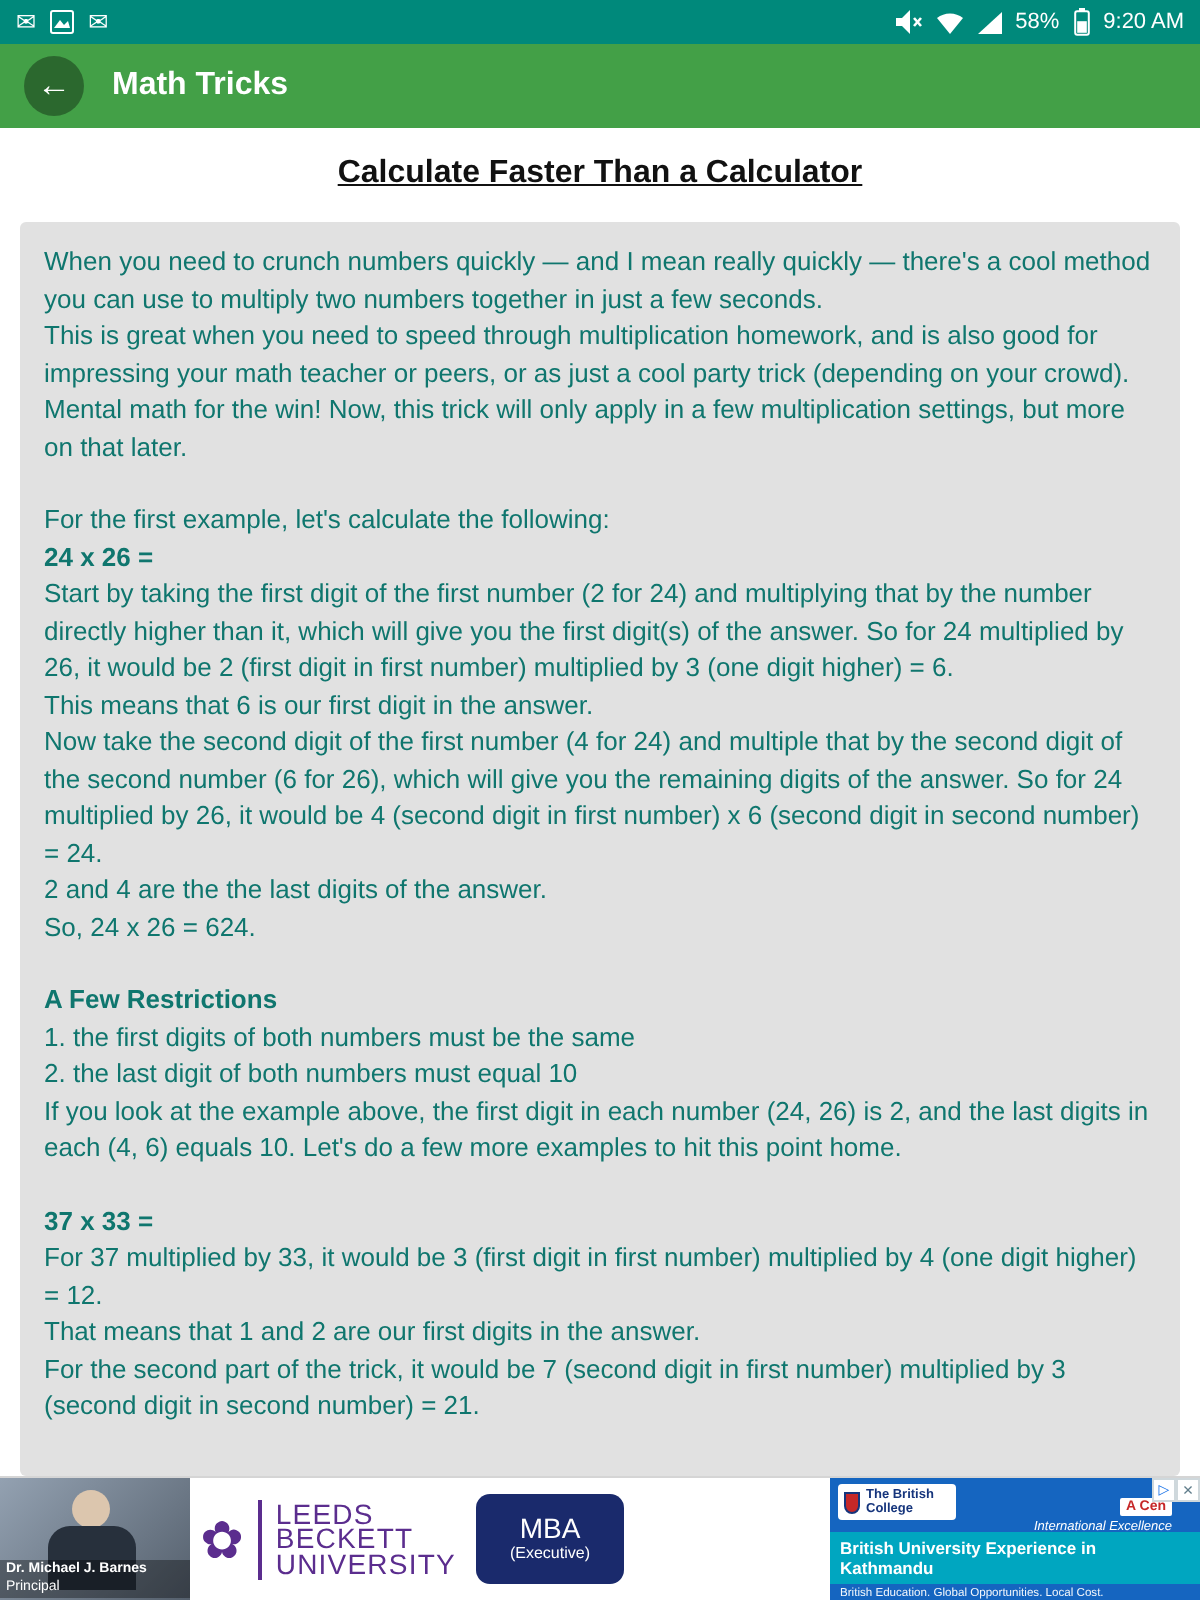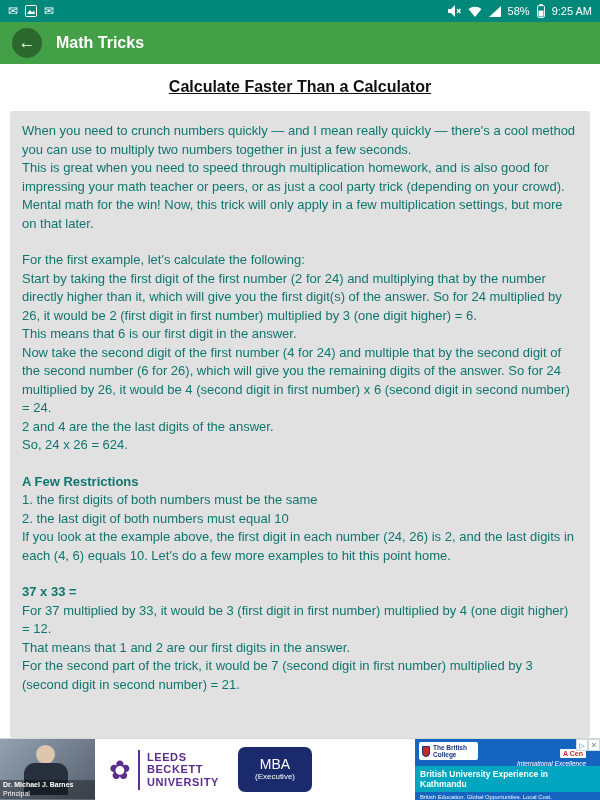--- a/index.html
+++ b/index.html
@@ -40,21 +40,21 @@
   .ad-photo { width:95px; background:linear-gradient(135deg,#93a1b1,#55606d); position:relative; overflow:hidden; flex:0 0 auto; }
   .ad-photo .head { position:absolute; top:6px; left:36px; width:19px; height:19px; border-radius:50%; background:#dcc6ae; }
   .ad-photo .bodyshape { position:absolute; top:24px; left:24px; width:44px; height:32px; border-radius:11px 11px 0 0; background:#27303c; }
   .ad-photo .caption { position:absolute; bottom:1px; left:0; right:0; padding:1px 3px;
     color:#fff; font-size:7px; line-height:8.5px; background:rgba(0,0,0,0.35); }
   .ad-photo .caption .nm { font-weight:bold; }
 
   .ad-leeds { width:138px; background:#fff; display:flex; align-items:center; justify-content:center; gap:7px; flex:0 0 auto; }
   .ad-leeds .rose { color:var(--leeds_purple,#5b2d8e); font-size:26px; line-height:1; }
   .ad-leeds .sep { width:2px; height:40px; background:var(--leeds_purple,#5b2d8e); }
-  .ad-leeds .lines { color:var(--leeds_purple,#5b2d8e); font-weight:bold; font-size:11px; line-height:12.5px; letter-spacing:0.6px; }
+  .ad-leeds .lines { color:var(--leeds_purple,#5b2d8e); font-weight:normal; font-size:14px; line-height:12.5px; letter-spacing:0.6px; }
 
   .ad-mba { width:84px; display:flex; align-items:center; justify-content:center; padding:8px 5px; background:#fff; flex:0 0 auto; }
   .ad-mba .btn { background:var(--ad_mba_bg,#1a2a6c); color:#fff; border-radius:7px; width:100%; height:100%;
     display:flex; flex-direction:column; align-items:center; justify-content:center; border:none; cursor:pointer; font-family:inherit; }
   .ad-mba .t { font-size:14px; font-weight:normal; line-height:15px; }
   .ad-mba .s { font-size:8px; line-height:10px; }
 
   .ad-cta { width:98px; display:flex; align-items:center; justify-content:flex-end; background:#fff; padding:9px 5px; flex:0 0 auto;margin-top:44px; }
   .ad-cta .btn { background:var(--ad_cta_bg,#e53935); color:#fff; font-weight:bold; font-size:11px;
     border:none; width:100%; height:100%; cursor:pointer; font-family:inherit; letter-spacing:0.3px; }
@@ -113,36 +113,37 @@
           </svg>
       </span>
       <span class="sb-text">58%</span>
       <span class="sb-icon">
         <svg width="8" height="14" viewBox="0 0 8 14">
             <rect x="2.5" y="0" width="3" height="1.6" fill="#fff"></rect>
             <rect x="0.6" y="1.6" width="6.8" height="11.8" rx="1" fill="none" stroke="#fff"></rect>
             <rect x="1.6" y="6.6" width="4.8" height="5.8" fill="#fff"></rect>
           </svg>
       </span>
-      <span class="sb-text">9:25 AM</span>
+      <span class="sb-text">9:20 AM</span>
     </div>
   </div>
 
   <div class="app-bar">
     <button class="back-btn">←</button>
     <div class="app-title">Math Tricks</div>
   </div>
 
   <div class="content">
     <div class="page-title">Calculate Faster Than a Calculator</div>
     <div class="article-box">
         <div class="blk blk-p">When you need to crunch numbers quickly — and I mean really quickly — there's a cool method you can use to multiply two numbers together in just a few seconds.</div>
         <div class="blk blk-p">This is great when you need to speed through multiplication homework, and is also good for impressing your math teacher or peers, or as just a cool party trick (depending on your crowd). Mental math for the win! Now, this trick will only apply in a few multiplication settings, but more on that later.</div>
         <div class="blk blk-spacer"></div>
         <div class="blk blk-p">For the first example, let's calculate the following:</div>
+        <div class="blk blk-heading">24 x 26 =</div>
         <div class="blk blk-p">Start by taking the first digit of the first number (2 for 24) and multiplying that by the number directly higher than it, which will give you the first digit(s) of the answer. So for 24 multiplied by 26, it would be 2 (first digit in first number) multiplied by 3 (one digit higher) = 6.</div>
         <div class="blk blk-p">This means that 6 is our first digit in the answer.</div>
         <div class="blk blk-p">Now take the second digit of the first number (4 for 24) and multiple that by the second digit of the second number (6 for 26), which will give you the remaining digits of the answer. So for 24 multiplied by 26, it would be 4 (second digit in first number) x 6 (second digit in second number) = 24.</div>
         <div class="blk blk-p">2 and 4 are the the last digits of the answer.</div>
         <div class="blk blk-p">So, 24 x 26 = 624.</div>
         <div class="blk blk-spacer"></div>
         <div class="blk blk-heading">A Few Restrictions</div>
         <div class="blk blk-p">1. the first digits of both numbers must be the same</div>
         <div class="blk blk-p">2. the last digit of both numbers must equal 10</div>
         <div class="blk blk-p">If you look at the example above, the first digit in each number (24, 26) is 2, and the last digits in each (4, 6) equals 10. Let's do a few more examples to hit this point home.</div>

